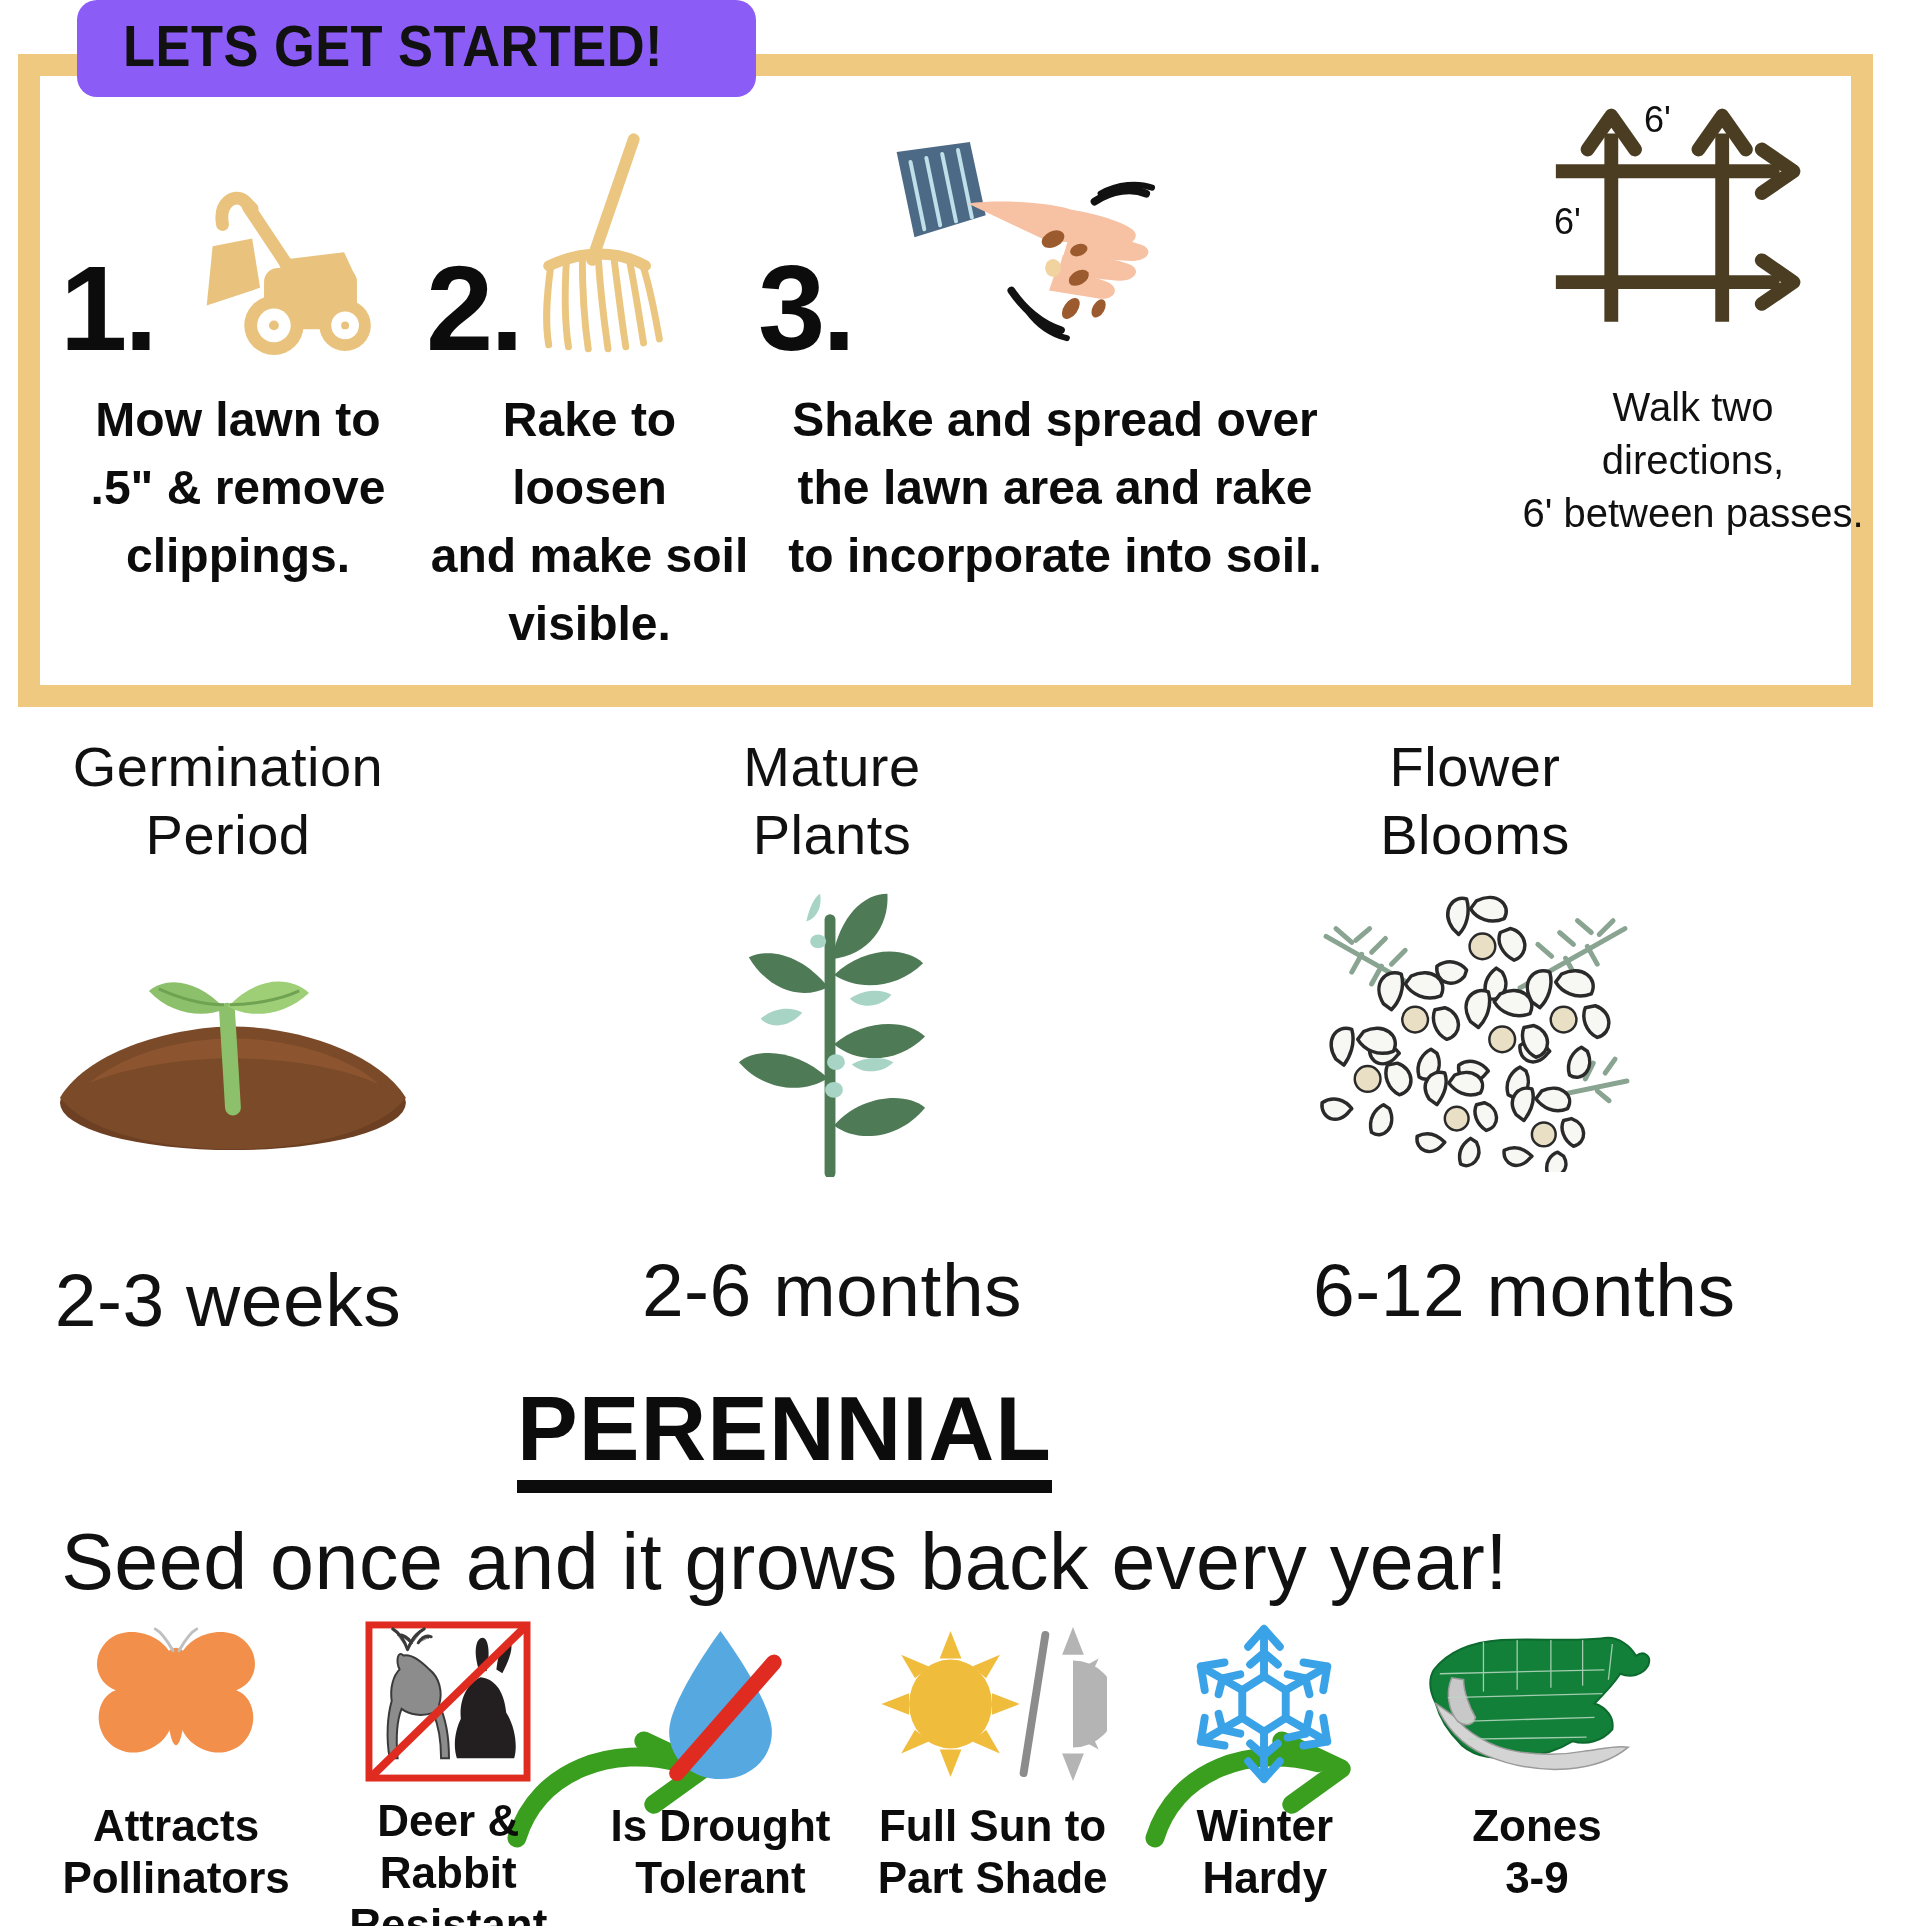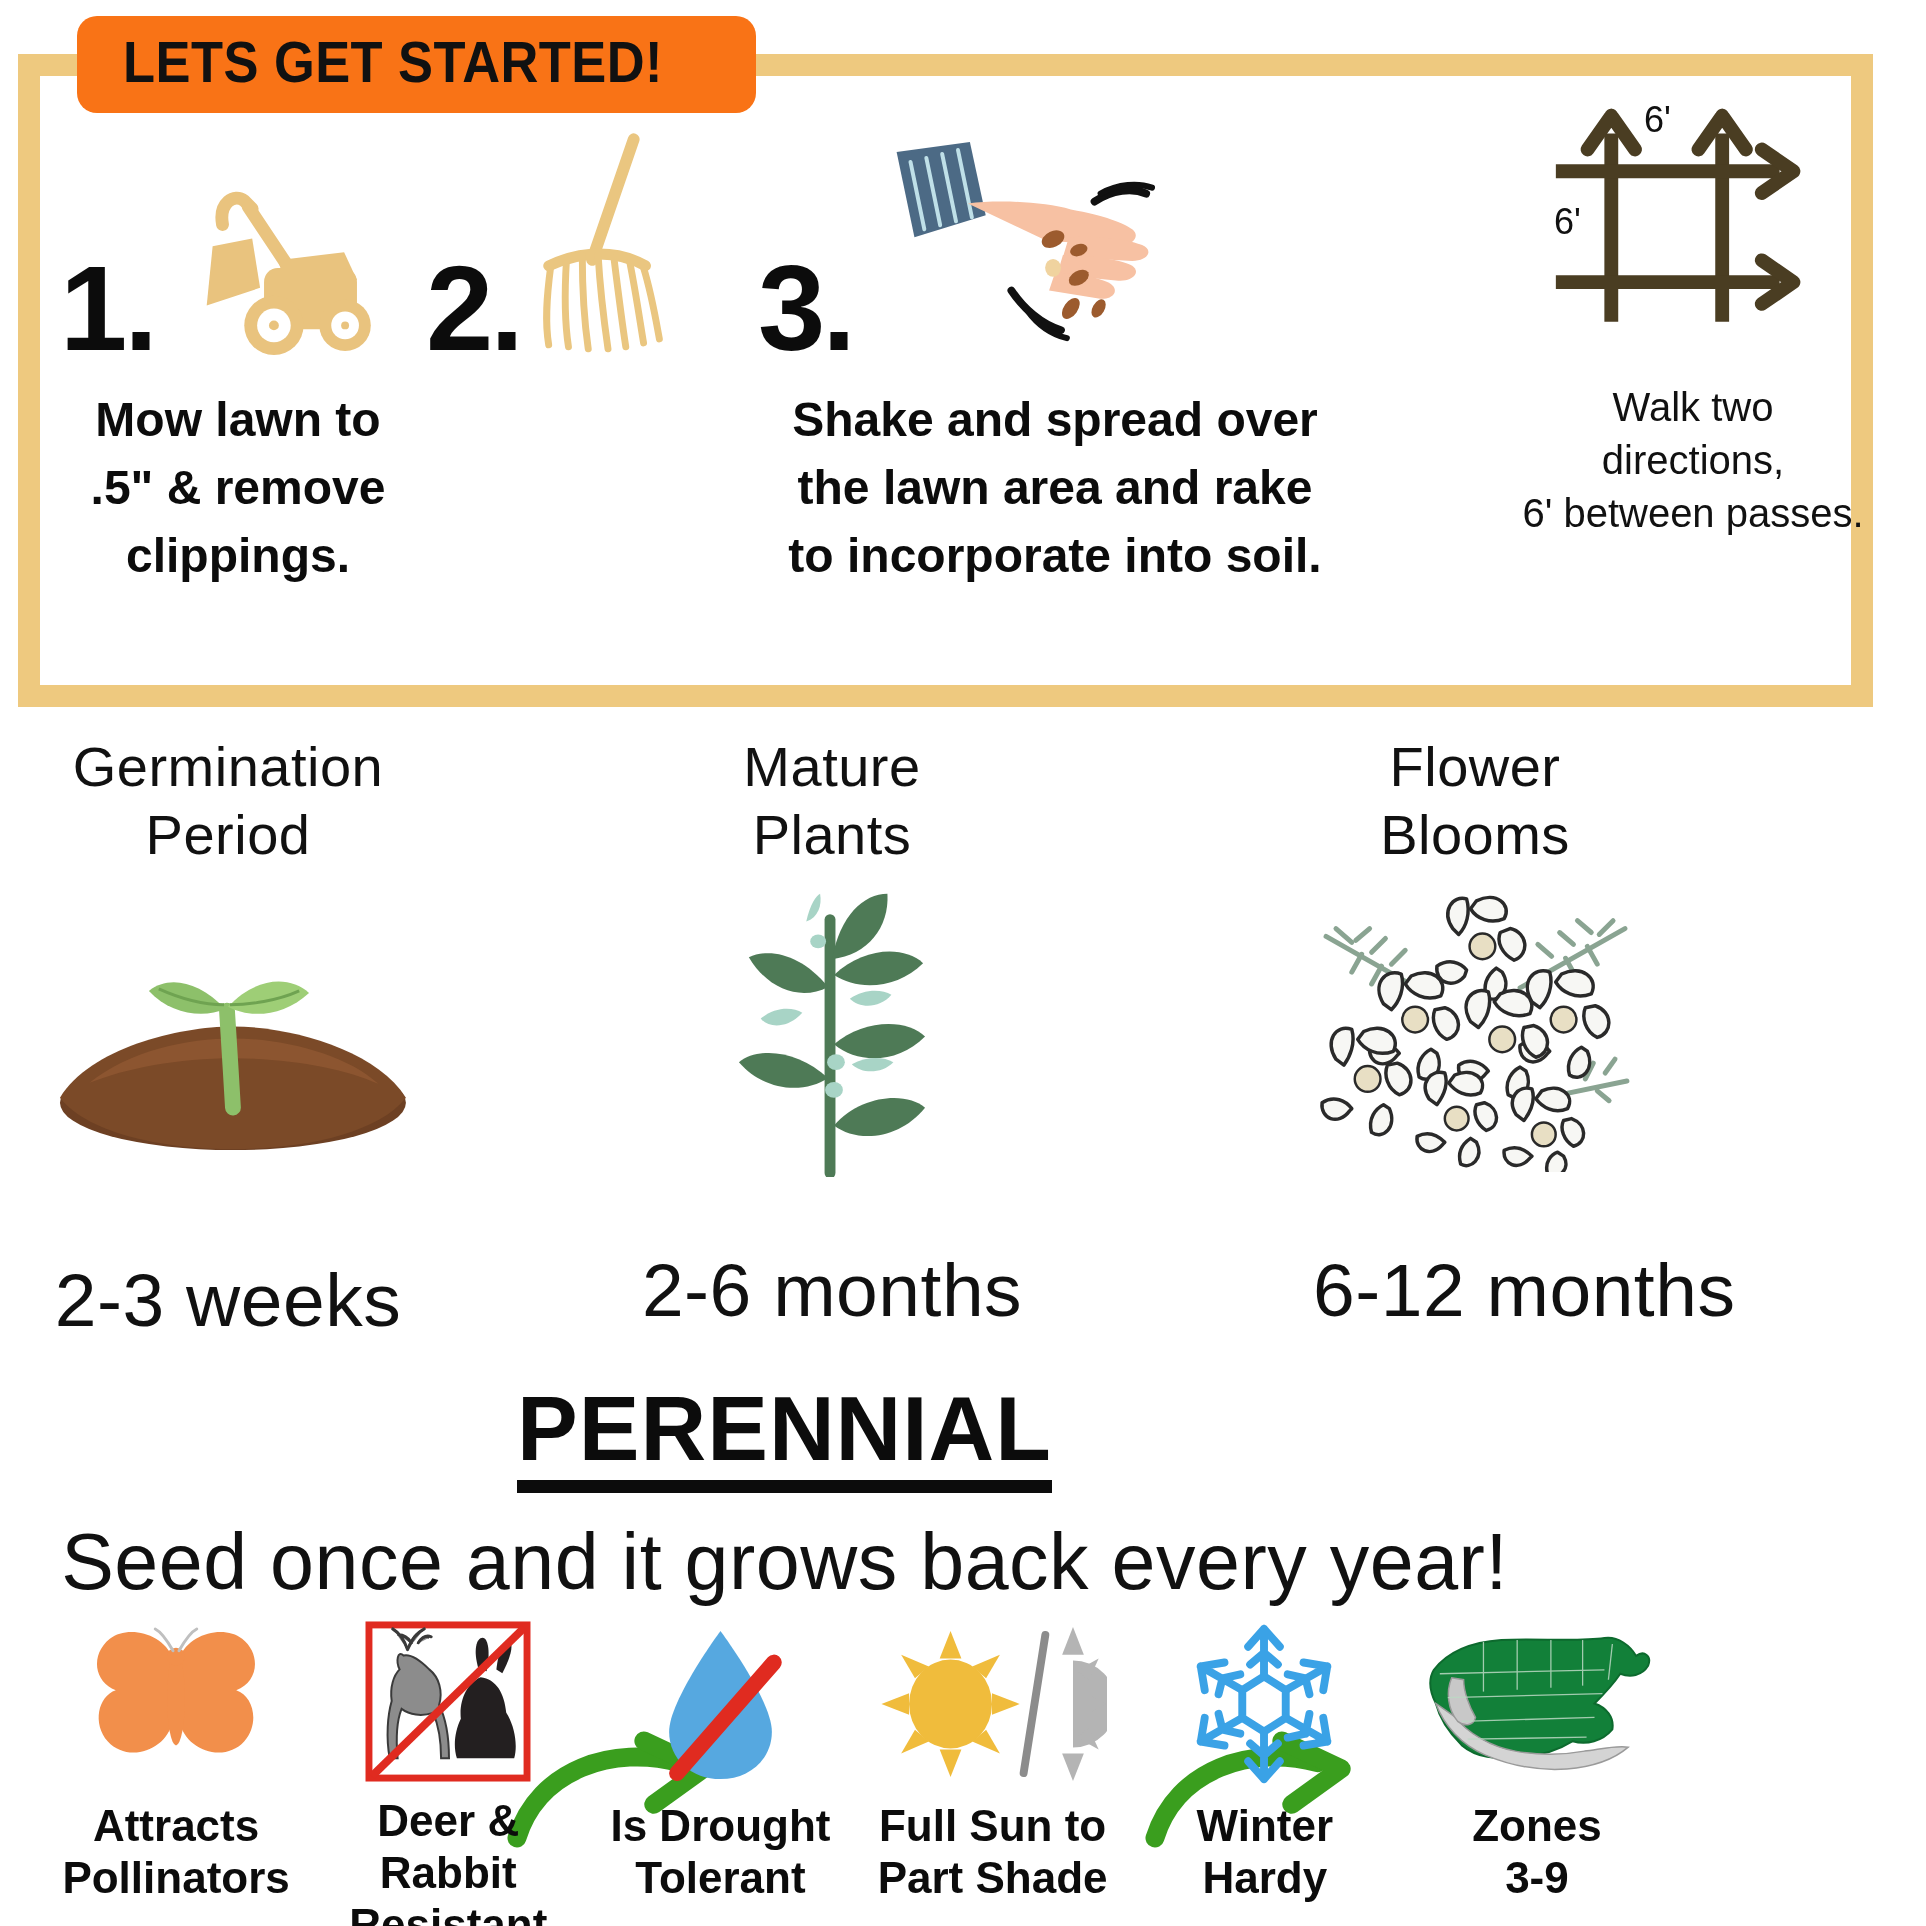--- a/index.html
+++ b/index.html
@@ -30,22 +30,22 @@
     top: 54px;
     width: 1855px;
     height: 653px;
     border: 22px solid #eec97f;
     box-sizing: border-box;
     background: #ffffff;
   }
   .started-badge {
     position: absolute;
     left: 77px;
-    top: 16px;
-    background: #f97316;
+    top: 0;
+    background: #8b5cf6;
     border-radius: 20px;
     padding: 18px 46px 22px 46px;
     z-index: 5;
   }
   .started-badge span {
     font-family: "Liberation Sans Narrow", "Liberation Sans", sans-serif;
     font-weight: 700;
     font-size: 57px;
     letter-spacing: 0.5px;
     color: #111111;
@@ -287,20 +287,23 @@
             <path d="M28 135 C24 165 22 190 26 214"></path>
             <path d="M44 128 C42 160 42 190 46 216"></path>
             <path d="M60 124 C60 158 62 190 66 218"></path>
             <path d="M76 123 C78 158 82 190 86 218"></path>
             <path d="M92 126 C96 158 100 190 104 216"></path>
             <path d="M108 130 C114 160 118 188 122 212"></path>
             <path d="M122 136 C130 162 134 186 138 208"></path>
           </g>
         </svg>
       </div>
+      <div class="step-text">Rake to loosen
+and make soil
+visible.</div>
     </div>
 
     <div class="step" id="step3">
       <div class="step-icon-line">
         <div class="step-num">3.</div>
         <svg width="297" height="228" viewBox="0 0 300 230" style="margin-left:6px;margin-bottom:0px;">
           <path d="M38 14 L112 4 L128 78 L56 100 Z" fill="#4c6a85"></path>
           <g stroke="#bfe0e8" stroke-width="4" fill="none" stroke-linecap="round">
             <path d="M52 24 L66 92"></path>
             <path d="M68 20 L82 88"></path>

